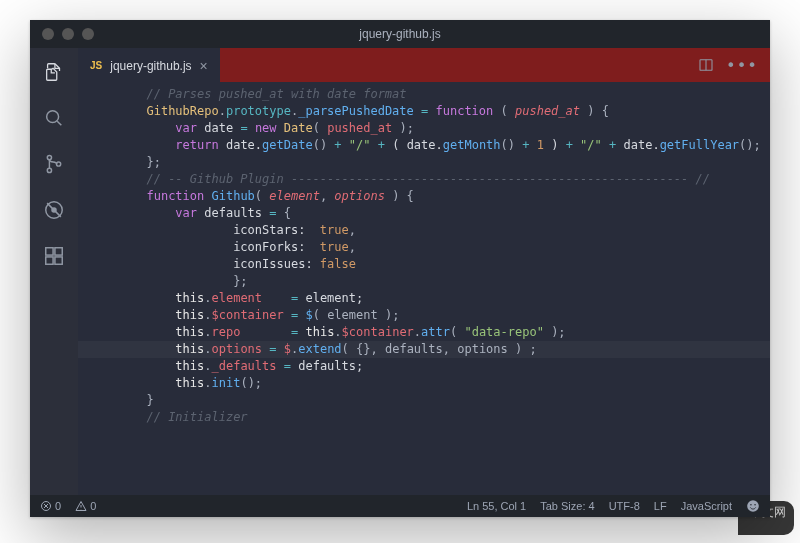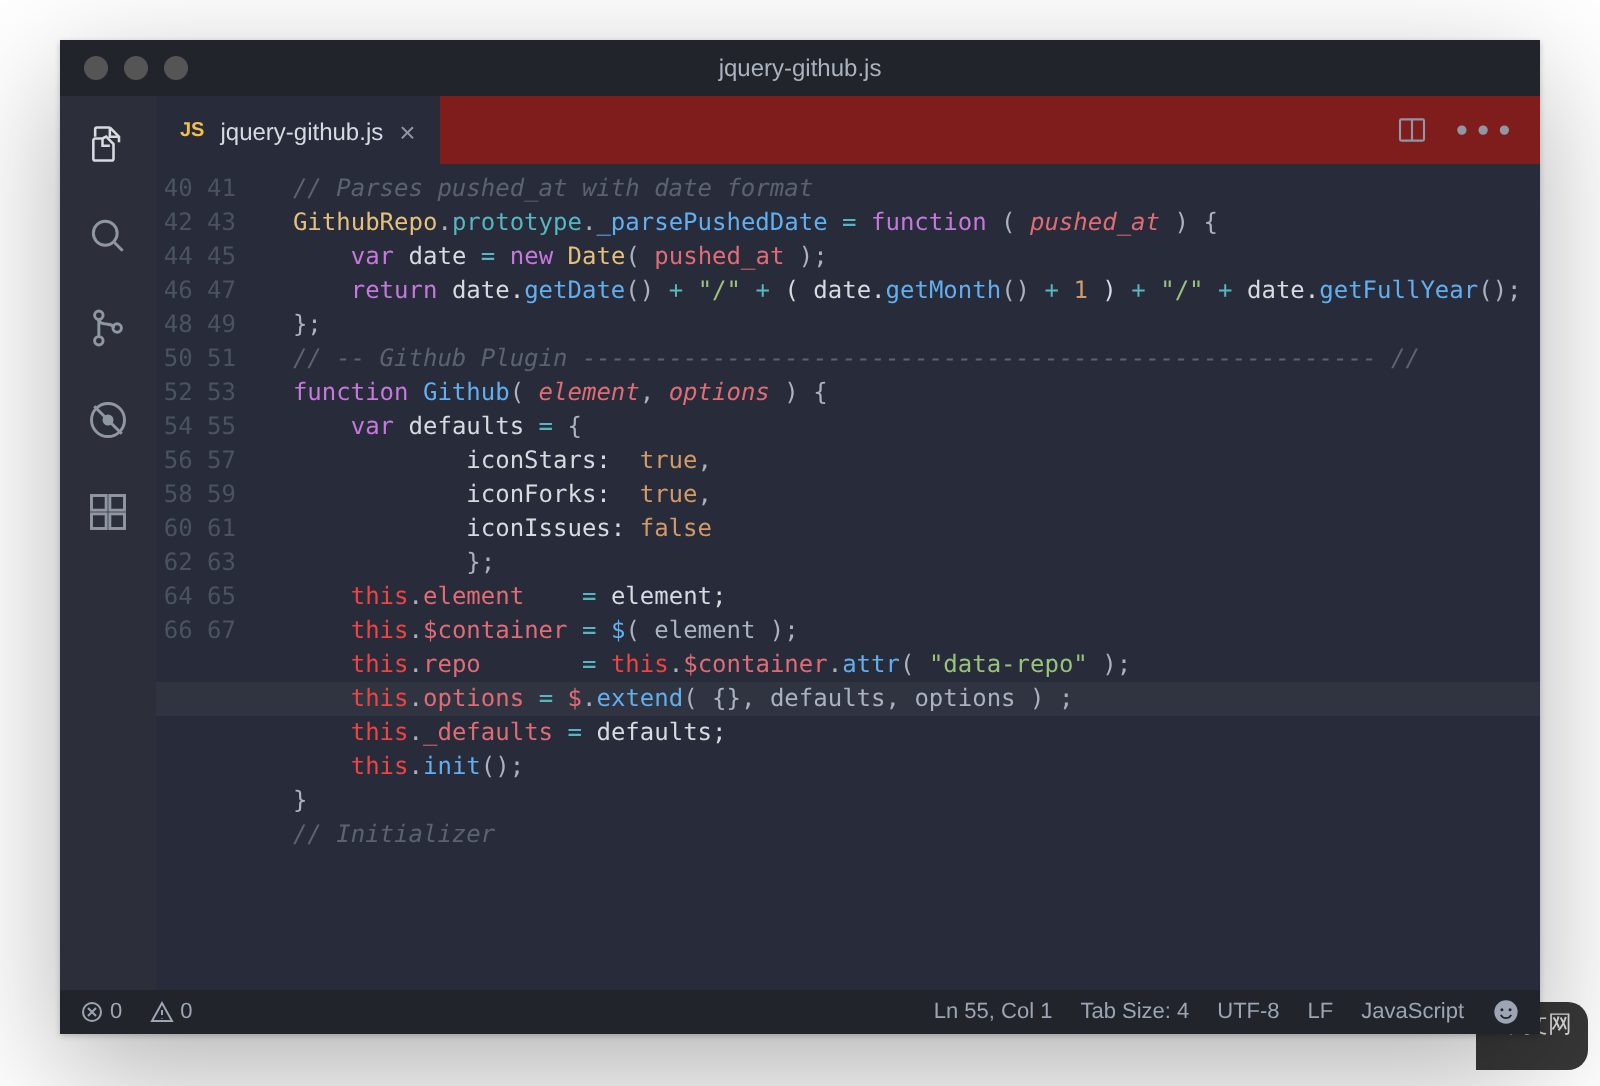--- a/index.html
+++ b/index.html
@@ -140,21 +140,21 @@
   .c-key { color: #c678dd; }
   .c-class { color: #e5c07b; }
   .c-prop { color: #56b6c2; }
   .c-func { color: #61afef; }
   .c-op { color: #56b6c2; }
   .c-param { color: #e06c75; font-style: italic; }
   .c-var { color: #e06c75; }
   .c-str { color: #98c379; }
   .c-num { color: #d19a66; }
   .c-bool { color: #d19a66; }
-  .c-this { color: #ef4444; }
+  .c-this { color: #e5e5e5; }
   .c-punc { color: #abb2bf; }
   .statusbar {
     height: 22px;
     background: #21252b;
     display: flex;
     align-items: center;
     color: #9da5b4;
     font-size: 11px;
     font-family: -apple-system, sans-serif;
     padding: 0 10px;
@@ -268,49 +268,20 @@
           <svg width="16" height="16" viewBox="0 0 24 24" fill="none" stroke="currentColor" stroke-width="1.6">
               <rect x="3" y="4" width="18" height="16" rx="1"></rect>
               <path d="M12 4v16"></path>
             </svg>
           <span class="dots">•••</span>
         </div>
       </div>
 
       <div class="editor">
         <div class="hl-line" id="hl" style="top: 259px;"></div>
-        <div class="gutter" id="gutter">40
-41
-42
-43
-44
-45
-46
-47
-48
-49
-50
-51
-52
-53
-54
-55
-56
-57
-58
-59
-60
-61
-62
-63
-64
-65
-66
-67
-</div>
         <div class="code" id="code"><div><span>  </span><span class="c-comment">// Parses pushed_at with date format</span></div><div><span>  </span><span class="c-class">GithubRepo</span><span class="c-punc">.</span><span class="c-prop">prototype</span><span class="c-punc">.</span><span class="c-func">_parsePushedDate</span><span> </span><span class="c-op">=</span><span> </span><span class="c-key">function</span><span class="c-punc"> ( </span><span class="c-param">pushed_at</span><span class="c-punc"> ) {</span></div><div><span>      </span><span class="c-key">var</span><span> date </span><span class="c-op">=</span><span> </span><span class="c-key">new</span><span> </span><span class="c-class">Date</span><span class="c-punc">( </span><span class="c-var">pushed_at</span><span class="c-punc"> );</span></div><div><span></span></div><div><span>      </span><span class="c-key">return</span><span> date.</span><span class="c-func">getDate</span><span class="c-punc">() </span><span class="c-op">+</span><span> </span><span class="c-str">"/"</span><span> </span><span class="c-op">+</span><span> ( date.</span><span class="c-func">getMonth</span><span class="c-punc">() </span><span class="c-op">+</span><span> </span><span class="c-num">1</span><span> ) </span><span class="c-op">+</span><span> </span><span class="c-str">"/"</span><span> </span><span class="c-op">+</span><span> date.</span><span class="c-func">getFullYear</span><span class="c-punc">();</span></div><div><span class="c-punc">  };</span></div><div><span></span></div><div><span>  </span><span class="c-comment">// -- Github Plugin ------------------------------------------------------- //</span></div><div><span></span></div><div><span>  </span><span class="c-key">function</span><span> </span><span class="c-func">Github</span><span class="c-punc">( </span><span class="c-param">element</span><span class="c-punc">, </span><span class="c-param">options</span><span class="c-punc"> ) {</span></div><div><span>      </span><span class="c-key">var</span><span> defaults </span><span class="c-op">=</span><span class="c-punc"> {</span></div><div><span>              iconStars:  </span><span class="c-bool">true</span><span class="c-punc">,</span></div><div><span>              iconForks:  </span><span class="c-bool">true</span><span class="c-punc">,</span></div><div><span>              iconIssues: </span><span class="c-bool">false</span></div><div><span class="c-punc">              };</span></div><div><span></span></div><div><span>      </span><span class="c-this">this</span><span class="c-punc">.</span><span class="c-var">element</span><span>    </span><span class="c-op">=</span><span> element;</span></div><div><span>      </span><span class="c-this">this</span><span class="c-punc">.</span><span class="c-var">$container</span><span> </span><span class="c-op">=</span><span> </span><span class="c-func">$</span><span class="c-punc">( element );</span></div><div><span>      </span><span class="c-this">this</span><span class="c-punc">.</span><span class="c-var">repo</span><span>       </span><span class="c-op">=</span><span> </span><span class="c-this">this</span><span class="c-punc">.</span><span class="c-var">$container</span><span class="c-punc">.</span><span class="c-func">attr</span><span class="c-punc">( </span><span class="c-str">"data-repo"</span><span class="c-punc"> );</span></div><div><span></span></div><div><span>      </span><span class="c-this">this</span><span class="c-punc">.</span><span class="c-var">options</span><span> </span><span class="c-op">=</span><span> </span><span class="c-var">$</span><span class="c-punc">.</span><span class="c-func">extend</span><span class="c-punc">( {}, defaults, options ) ;</span></div><div><span></span></div><div><span>      </span><span class="c-this">this</span><span class="c-punc">.</span><span class="c-var">_defaults</span><span> </span><span class="c-op">=</span><span> defaults;</span></div><div><span></span></div><div><span>      </span><span class="c-this">this</span><span class="c-punc">.</span><span class="c-func">init</span><span class="c-punc">();</span></div><div><span class="c-punc">  }</span></div><div><span></span></div><div><span>  </span><span class="c-comment">// Initializer</span></div></div>
       </div>
 
     </div>
   </div>
 
   <div class="statusbar">
     <div class="sb-item">
       <svg width="12" height="12" viewBox="0 0 24 24" fill="none" stroke="currentColor" stroke-width="2">
           <circle cx="12" cy="12" r="9"></circle>

